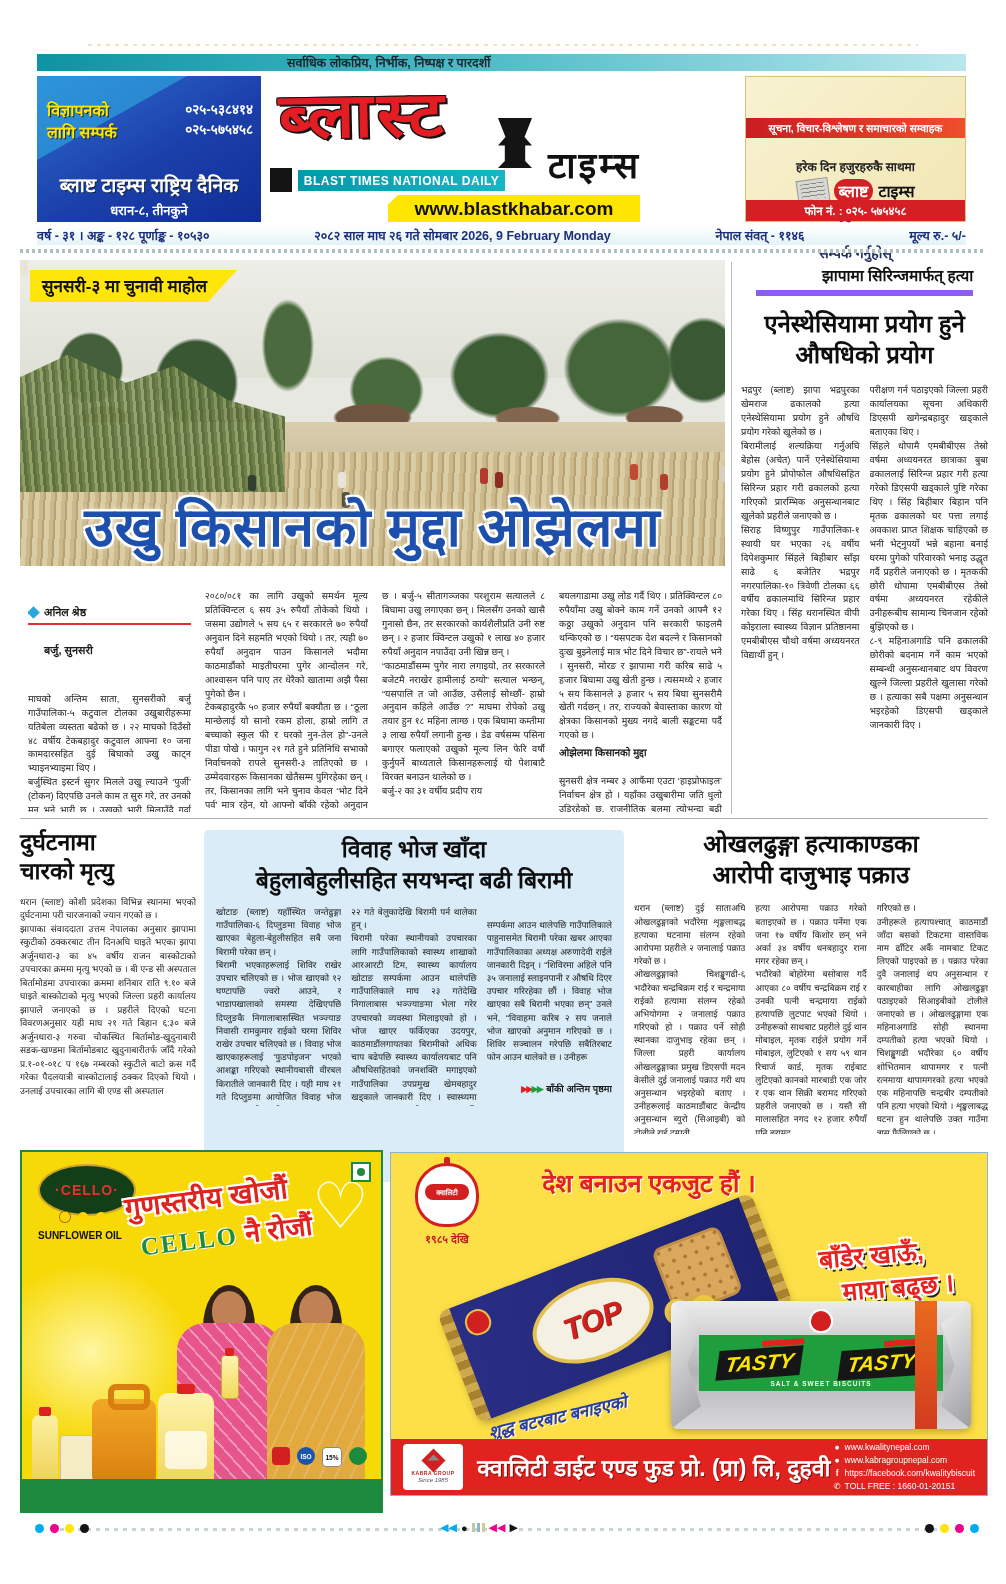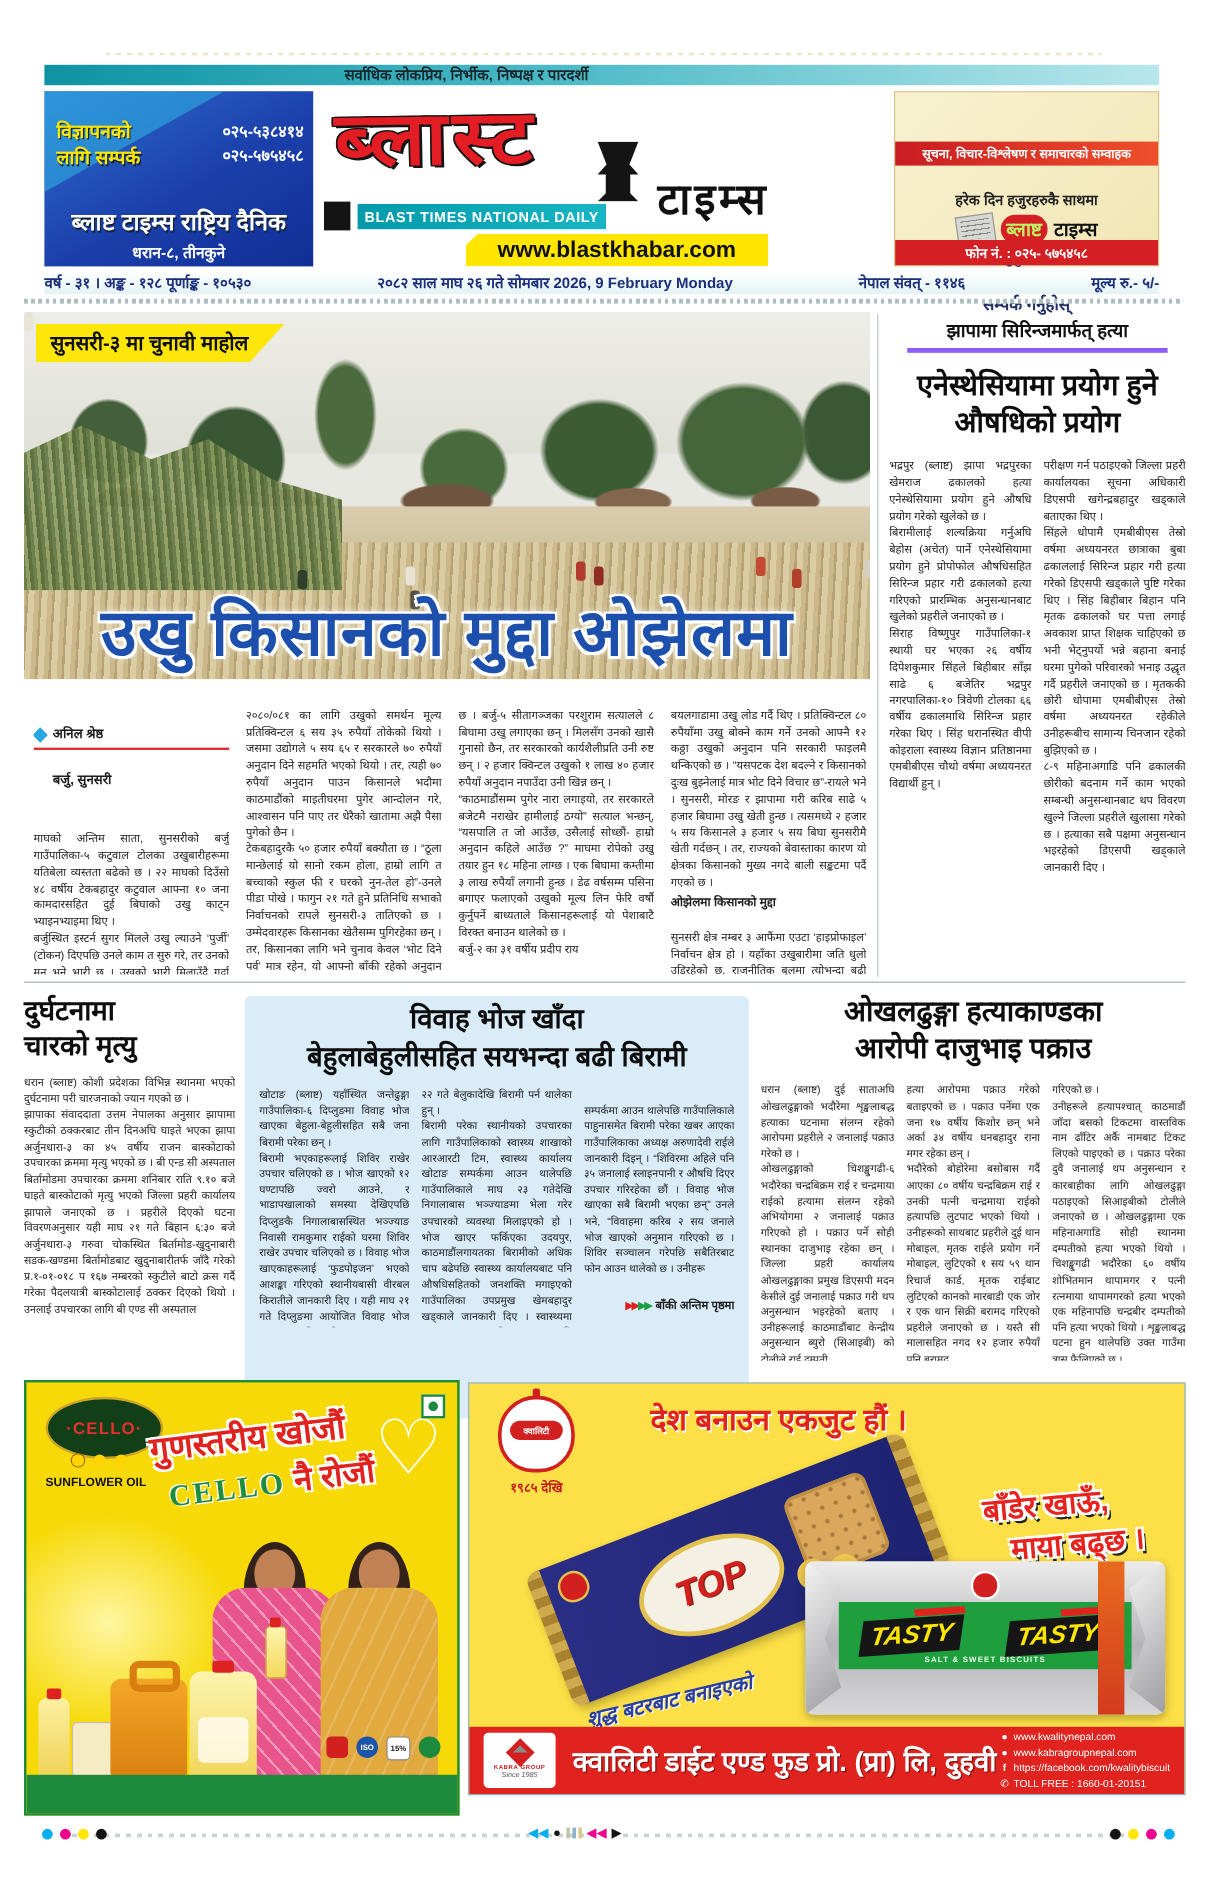--- a/index.html
+++ b/index.html
@@ -32,21 +32,21 @@
   .bannerSq{left:270px;top:168px;width:22px;height:24px;background:#141414;}
   .yellowBanner{left:388px;top:195px;width:252px;height:27px;background:#ffe600;color:#111;font-weight:bold;font-size:19px;display:flex;align-items:center;justify-content:center;clip-path:polygon(4% 0,100% 0,100% 100%,0 100%,0 35%);}
 
   
   .adR{left:745px;top:76px;width:221px;height:146px;background:linear-gradient(135deg,#f8f2d2,#f2e6b4);border:1px solid #d6c381;box-sizing:border-box;}
   .adR .strip1{background:linear-gradient(90deg,#c81d22,#ef4f2b);color:#fff;font-weight:bold;font-size:10.5px;text-align:center;padding:3px 1px;margin-top:41px;}
   .adR .l2{color:#222;font-weight:bold;font-size:12px;text-align:center;margin-top:20px;}
   .adR .logorow{display:flex;align-items:center;justify-content:center;gap:5px;margin-top:4px;}
   .adR .npi{width:30px;height:22px;background:#d8d8d2;border:1px solid #999;transform:rotate(-8deg);position:relative;}
   .adR .npi::before{content:"";position:absolute;inset:3px;background:repeating-linear-gradient(180deg,#888 0 1px,transparent 1px 4px);}
-  .adR .b1{background:#d41f24;color:#bef264;font-weight:bold;font-size:16px;padding:1px 5px;border-radius:12px;}
+  .adR .b1{background:#d41f24;color:#ffffff;font-weight:bold;font-size:16px;padding:1px 5px;border-radius:12px;}
   .adR .b2{color:#111;font-weight:bold;font-size:16px;}
   .adR .l3{color:#223066;font-weight:bold;font-size:10px;text-align:center;margin-top:5px;}
   .adR .l4{color:#223066;font-weight:bold;font-size:14px;text-align:center;margin-top:2px;padding:0 3px;}
   .adR .strip2{position:absolute;bottom:0;left:0;right:0;background:#d41f24;color:#fff;font-weight:bold;font-size:11.5px;text-align:center;padding:3px 0;}
 
   
   .datebar{left:37px;top:226px;width:929px;height:19px;display:flex;align-items:center;justify-content:space-between;background:linear-gradient(180deg,#ffffff,#e3f3f5);color:#1b2f7a;font-weight:bold;font-size:12.5px;}
   .datebar span{white-space:nowrap;}
   .dotsep{left:20px;top:249px;width:966px;height:4px;background:repeating-linear-gradient(90deg,#aebfbf 0 3px,#ffffff 3px 6px);}
 
@@ -85,21 +85,21 @@
   .by2{font-weight:bold;font-size:11px;padding-left:16px;margin-top:3px;}
   .subhead{font-weight:bold;font-size:10px;margin:2px 0 1px;white-space:normal;}
   .cont{text-align:right;font-weight:bold;font-size:9.5px;margin-top:3px;color:#1d1d1d;}
   .cont .r{color:#e02020;letter-spacing:-2px;}
   .cont .g{color:#1e9e3c;letter-spacing:-2px;margin-right:4px;}
 
   .vrule{left:731px;top:262px;width:1px;height:552px;background:#b9c2c2;}
 
   
   .jhapa{left:741px;top:264px;width:247px;}
-  .kicker2{margin:0 auto;width:88%;text-align:center;font-weight:bold;font-size:15.5px;color:#111;border-bottom:4px solid #8b5cf6;padding-bottom:4px;}
+  .kicker2{margin:0 auto;width:88%;text-align:right;font-weight:bold;font-size:15.5px;color:#111;border-bottom:6px solid #8b5cf6;padding-bottom:4px;}
   .head2{text-align:center;font-weight:bold;font-size:24px;line-height:1.3;color:#0d0d0d;margin-top:12px;}
   .cols2{display:flex;gap:10px;margin-top:14px;height:370px;}
 
   
   .sep1{left:20px;top:818px;width:968px;height:1px;background:#a8b2b2;}
   .accident{left:20px;top:828px;width:176px;}
   .head3{font-weight:bold;font-size:23px;line-height:1.25;color:#0d0d0d;}
   .body3{font-size:9px;line-height:1.5;text-align:justify;color:#1d1d1d;margin-top:10px;white-space:pre-line;height:258px;overflow:hidden;}
   .wedding{left:204px;top:830px;width:420px;height:352px;background:#d9ecf7;border-radius:5px;padding:4px 12px 8px;box-sizing:border-box;}
   .head4{text-align:center;font-weight:bold;font-size:23px;line-height:1.35;color:#0d0d0d;}

